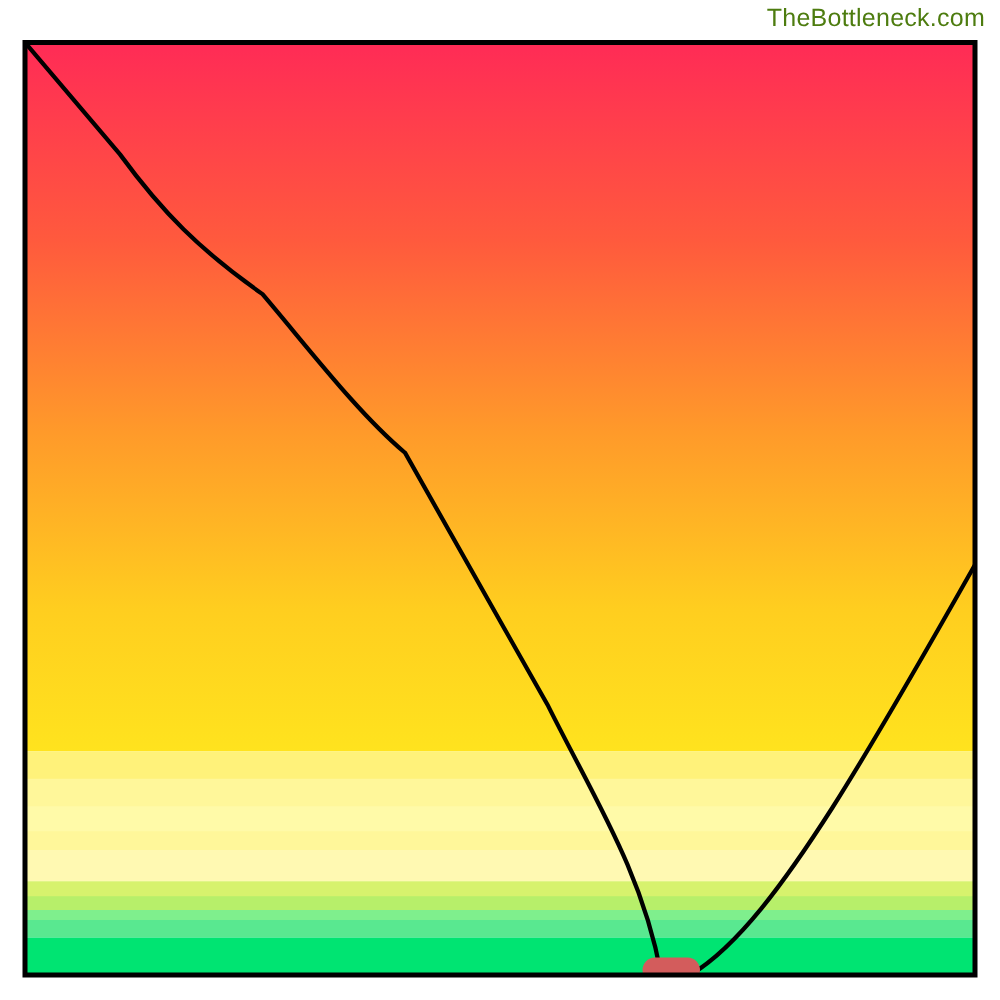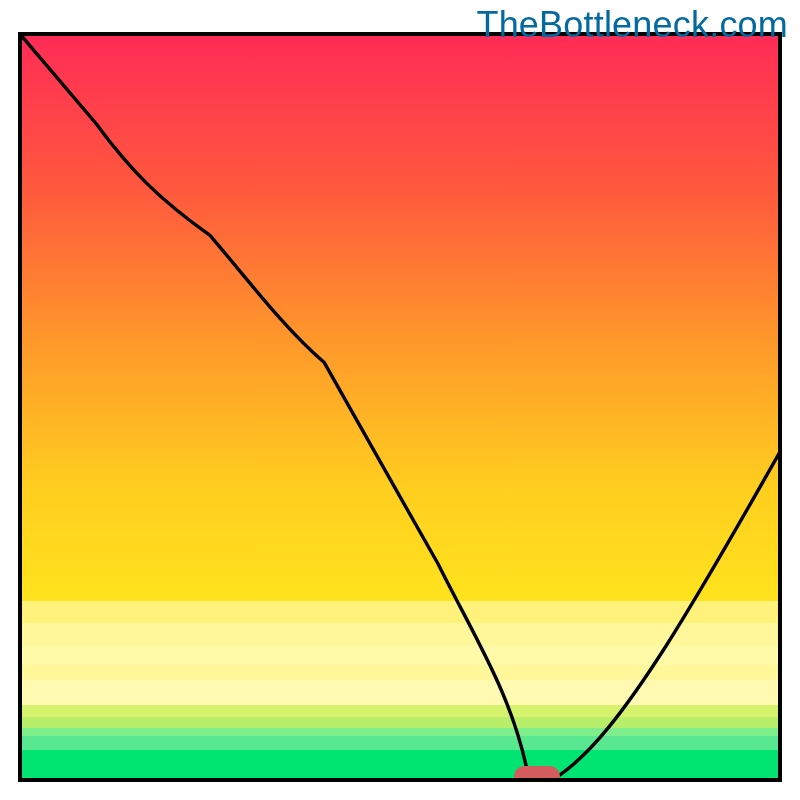--- a/index.html
+++ b/index.html
@@ -13,23 +13,23 @@
   }
   .wrap {
     position: relative;
     width: 800px;
     height: 800px;
   }
   .watermark {
     position: absolute;
     top: 4px;
     right: 12px;
-    font-size: 36px;
+    font-size: 20px;
     font-weight: 400;
-    color: #0369a1;
+    color: #4d7c0f;
     letter-spacing: 0.2px;
     z-index: 40;
   }
   svg.chart {
     position: absolute;
     left: 0;
     top: 0;
     width: 800px;
     height: 800px;
   }

